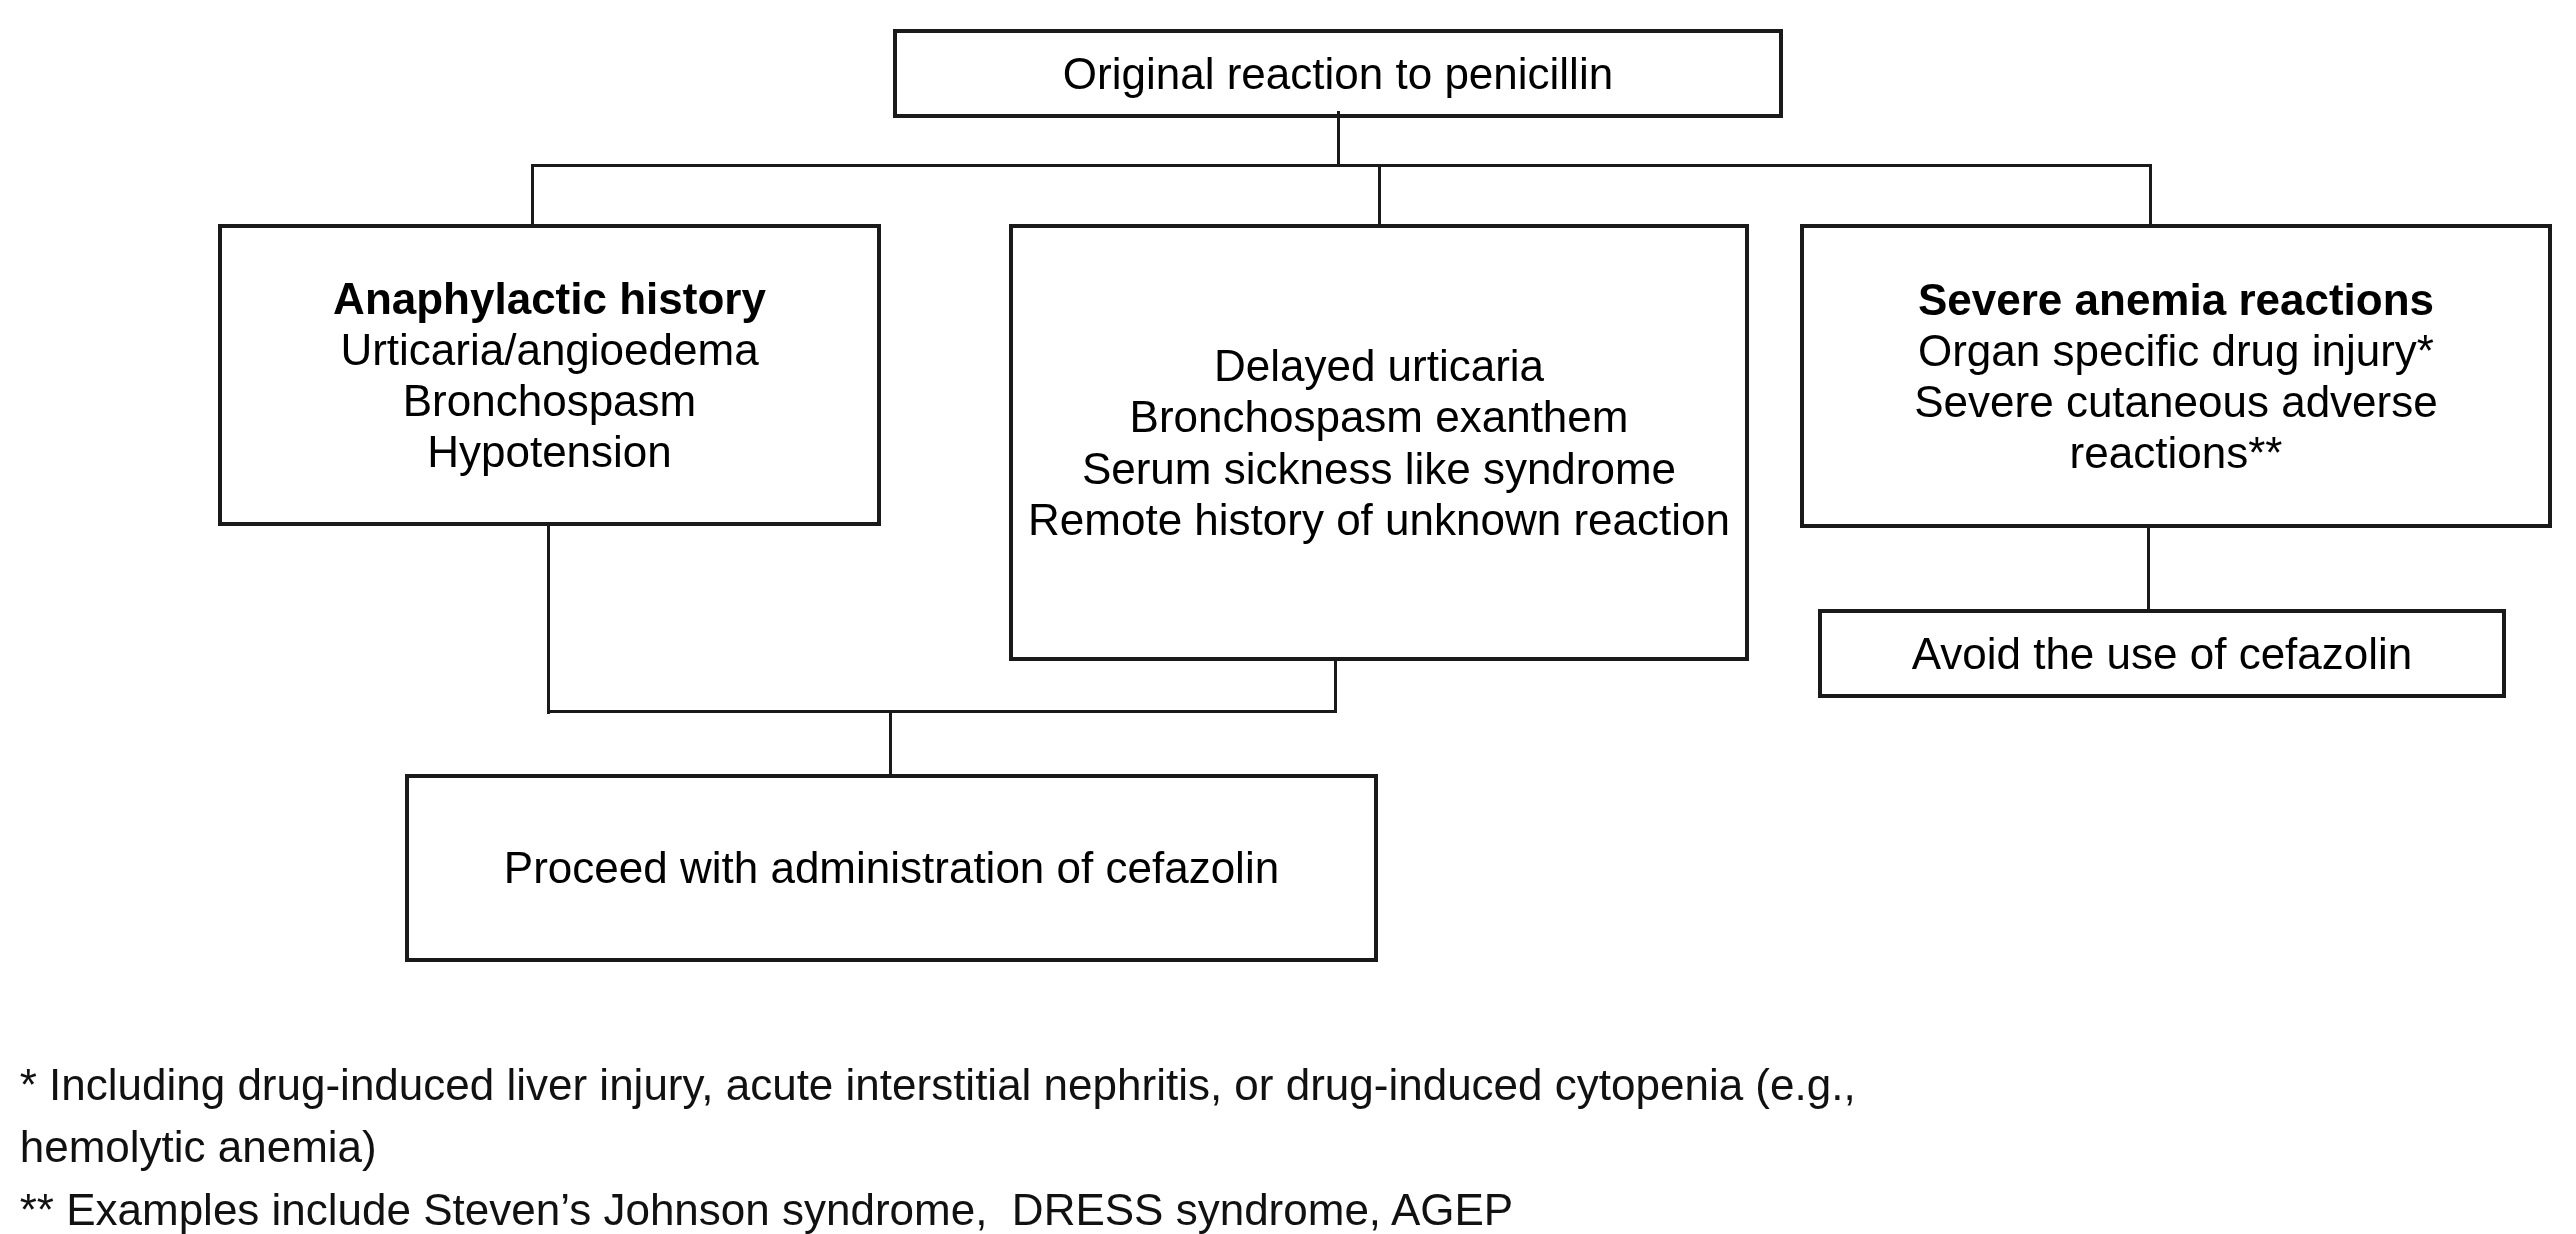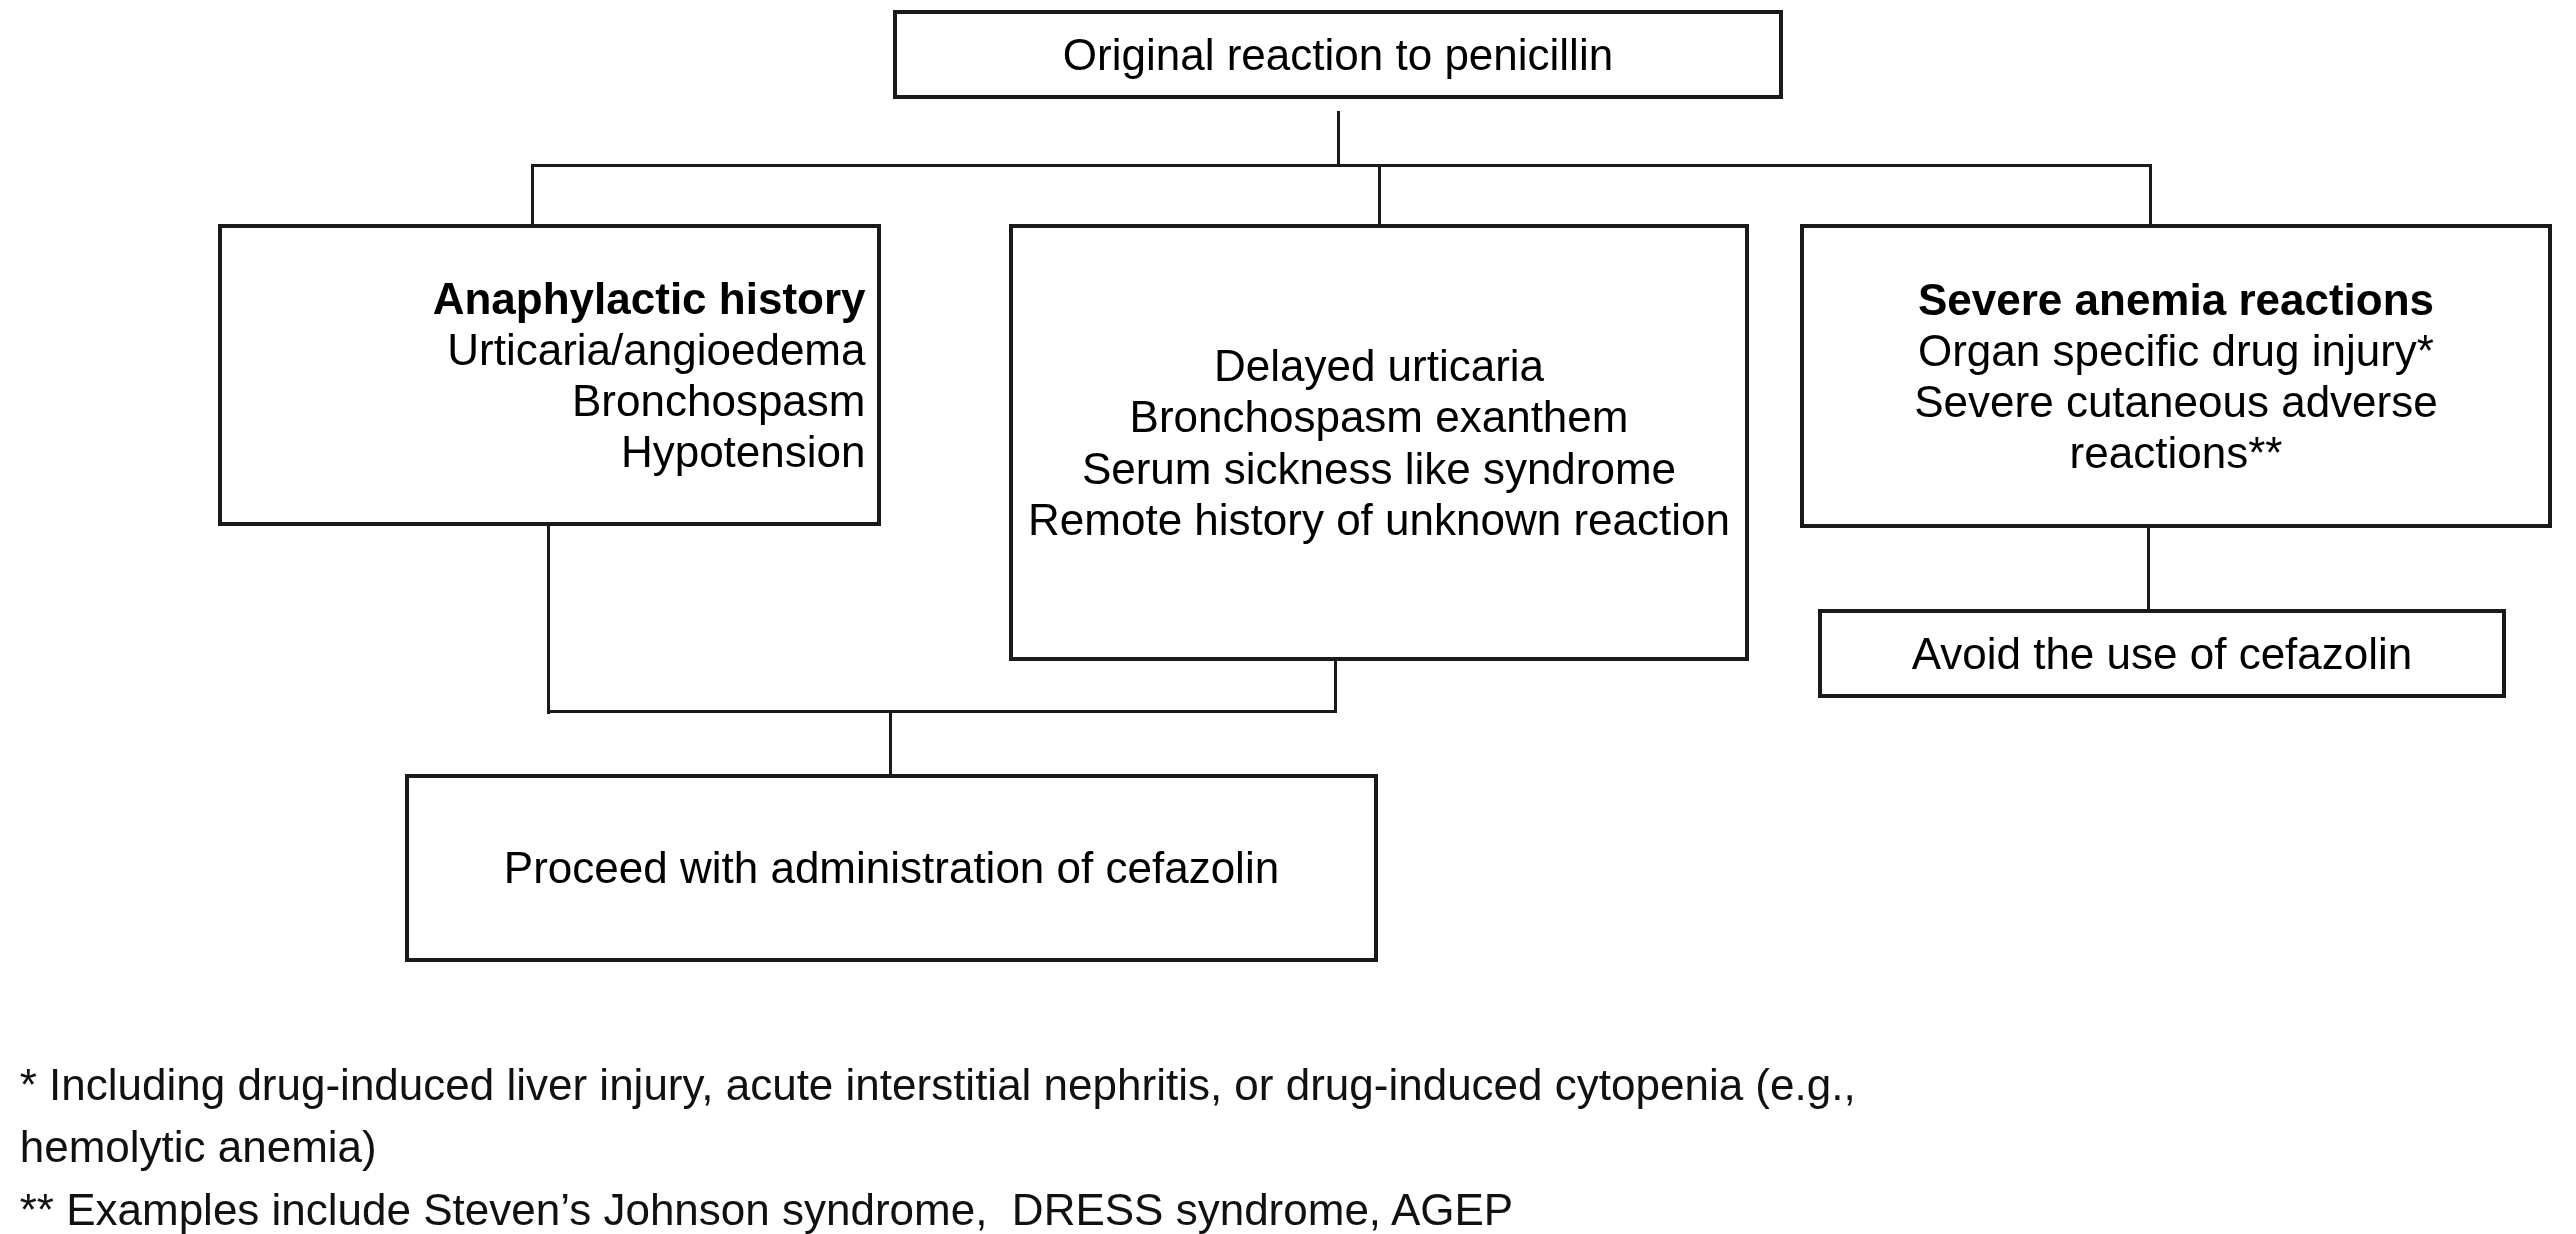--- a/index.html
+++ b/index.html
@@ -37,22 +37,22 @@
     white-space: nowrap;
   }
   .node .ln {
     white-space: nowrap;
   }
   .node .ln.wrapok {
     white-space: normal;
   }
 
   
-  #node-original      { left: 893px; top: 10px;  width: 890px; height: 89px; }
-  #node-anaphylactic  { left: 218px;  top: 224px; width: 663px;  height: 302px; align-items: flex-end; }
+  #node-original      { left: 893px; top: 29px;  width: 890px; height: 89px; }
+  #node-anaphylactic  { left: 218px;  top: 224px; width: 663px;  height: 302px; }
   #node-nonanaphyl    { left: 1009px; top: 224px; width: 740px;  height: 437px; }
   #node-severe        { left: 1800px; top: 224px; width: 752px;  height: 304px; }
   #node-avoid         { left: 1818px; top: 609px; width: 688px;  height: 89px; }
   #node-proceed       { left: 405px;  top: 774px; width: 973px; height: 188px; }
 
   
   .conn {
     position: absolute;
     background: #1a1a1a;
   }

